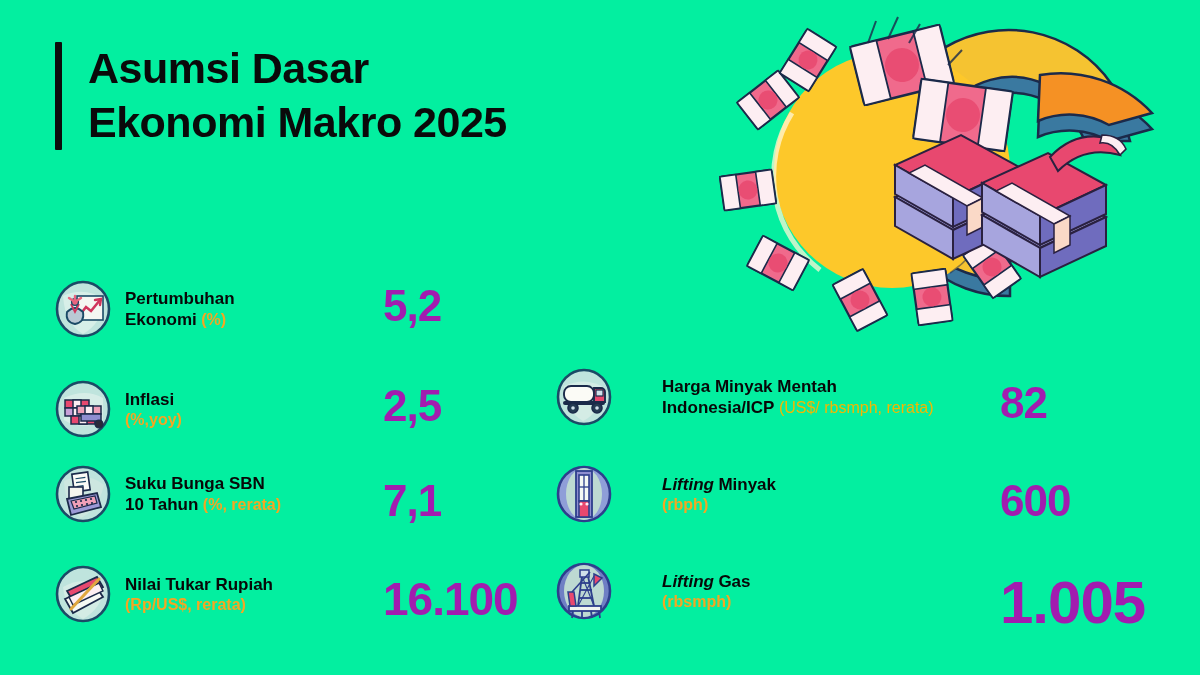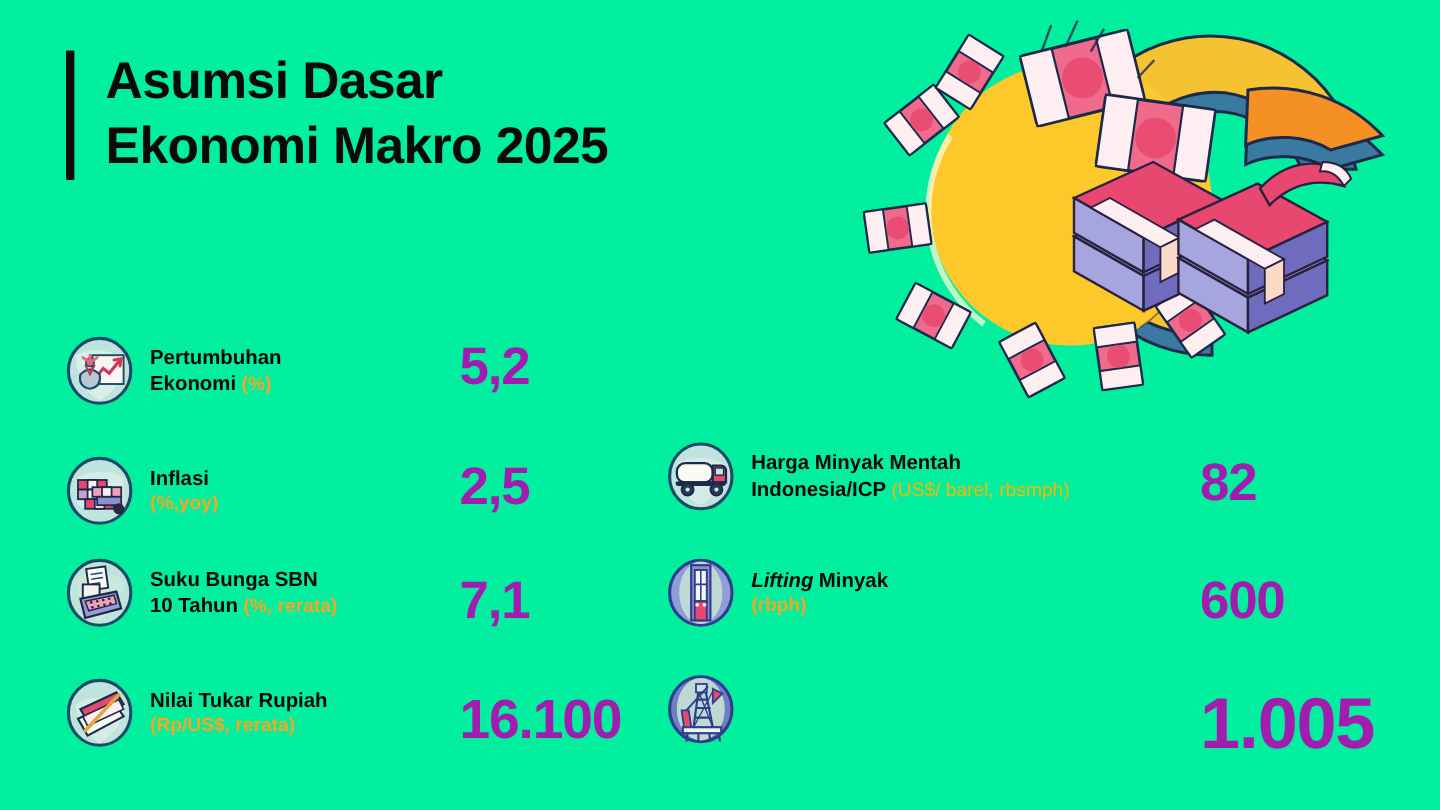--- a/index.html
+++ b/index.html
@@ -37,21 +37,21 @@
   .unit .hl2 { color:#f5b700; }
 
   .stat-value {
     position:absolute;
     font-size:44px; font-weight:bold; color:#a21caf;
     letter-spacing:-1px; white-space:nowrap;
   }
 
   
   .col-l { left:55px; }
-  .col-r { left:556px; }
+  .col-r { left:556px;gap:36px; }
   .val-l { left:383px; }
   .val-r { left:1000px; }
 
   
   .illo { position:absolute; left:700px; top:5px; width:500px; height:345px; }
   .illo svg { display:block; width:100%; height:100%; }
 </style>
 </head>
 <body>
 
@@ -259,21 +259,21 @@
         <circle cx="17" cy="40" r="5" fill="#243a52" stroke="#1b2a4a" stroke-width="1.6"></circle>
         <circle cx="17" cy="40" r="1.8" fill="#cfe0ea"></circle>
         <circle cx="41" cy="40" r="5" fill="#243a52" stroke="#1b2a4a" stroke-width="1.6"></circle>
         <circle cx="41" cy="40" r="1.8" fill="#cfe0ea"></circle>
       </svg>
     </div>
     <div class="stat-text">
       <div class="stat-l1"><span class="lbl">Harga Minyak Mentah</span></div>
       <div class="stat-l2">
         <span class="lbl">Indonesia/ICP</span>
-        <span class="unit"><span class="hl2">(US$/ barel, rbsmph)</span></span>
+        <span class="unit"><span class="hl2">(US$/ rbsmph, rerata)</span></span>
       </div>
     </div>
   </div>
   <div class="stat-value val-r" style="top:378px;">82</div>
 
   <div class="stat-row col-r" style="top:465px;justify-content:flex-end;">
     <div class="icon-badge">
       <svg viewBox="0 0 56 58">
         <ellipse cx="28" cy="29" rx="26" ry="27" fill="#8f9ed8" stroke="#2d3e8c" stroke-width="2.6"></ellipse>
         <ellipse cx="28" cy="29" rx="18" ry="26" fill="#bdd9d2"></ellipse>
@@ -314,16 +314,23 @@
             <line x1="17" y1="49" x2="16" y2="56"></line>
             <line x1="26" y1="49" x2="26" y2="56"></line>
             <line x1="35" y1="49" x2="36" y2="56"></line>
             <line x1="43" y1="49" x2="44" y2="56"></line>
           </g>
         <path d="M 14 44 L 12 30 L 18 30 L 20 44 Z" fill="#e8486f" stroke="#2d3e8c" stroke-width="1.5"></path>
         <line x1="16" y1="30" x2="34" y2="10" stroke="#2d3e8c" stroke-width="1.6"></line>
         <path d="M 38 12 L 46 16 L 38 24 Z" fill="#e8486f" stroke="#2d3e8c" stroke-width="1.5"></path>
       </svg>
     </div>
+    <div class="stat-text">
+      <div class="stat-l1">
+        <span class="lbl-it">Lifting</span>
+        <span class="lbl">Gas</span>
+      </div>
+      <div class="stat-l2"><span class="unit"><span class="hl">(rbsmph)</span></span></div>
+    </div>
   </div>
   <div class="stat-value val-r" style="top:568px; font-size:60px;">1.005</div>
 
 </div>
 
 </body></html>

